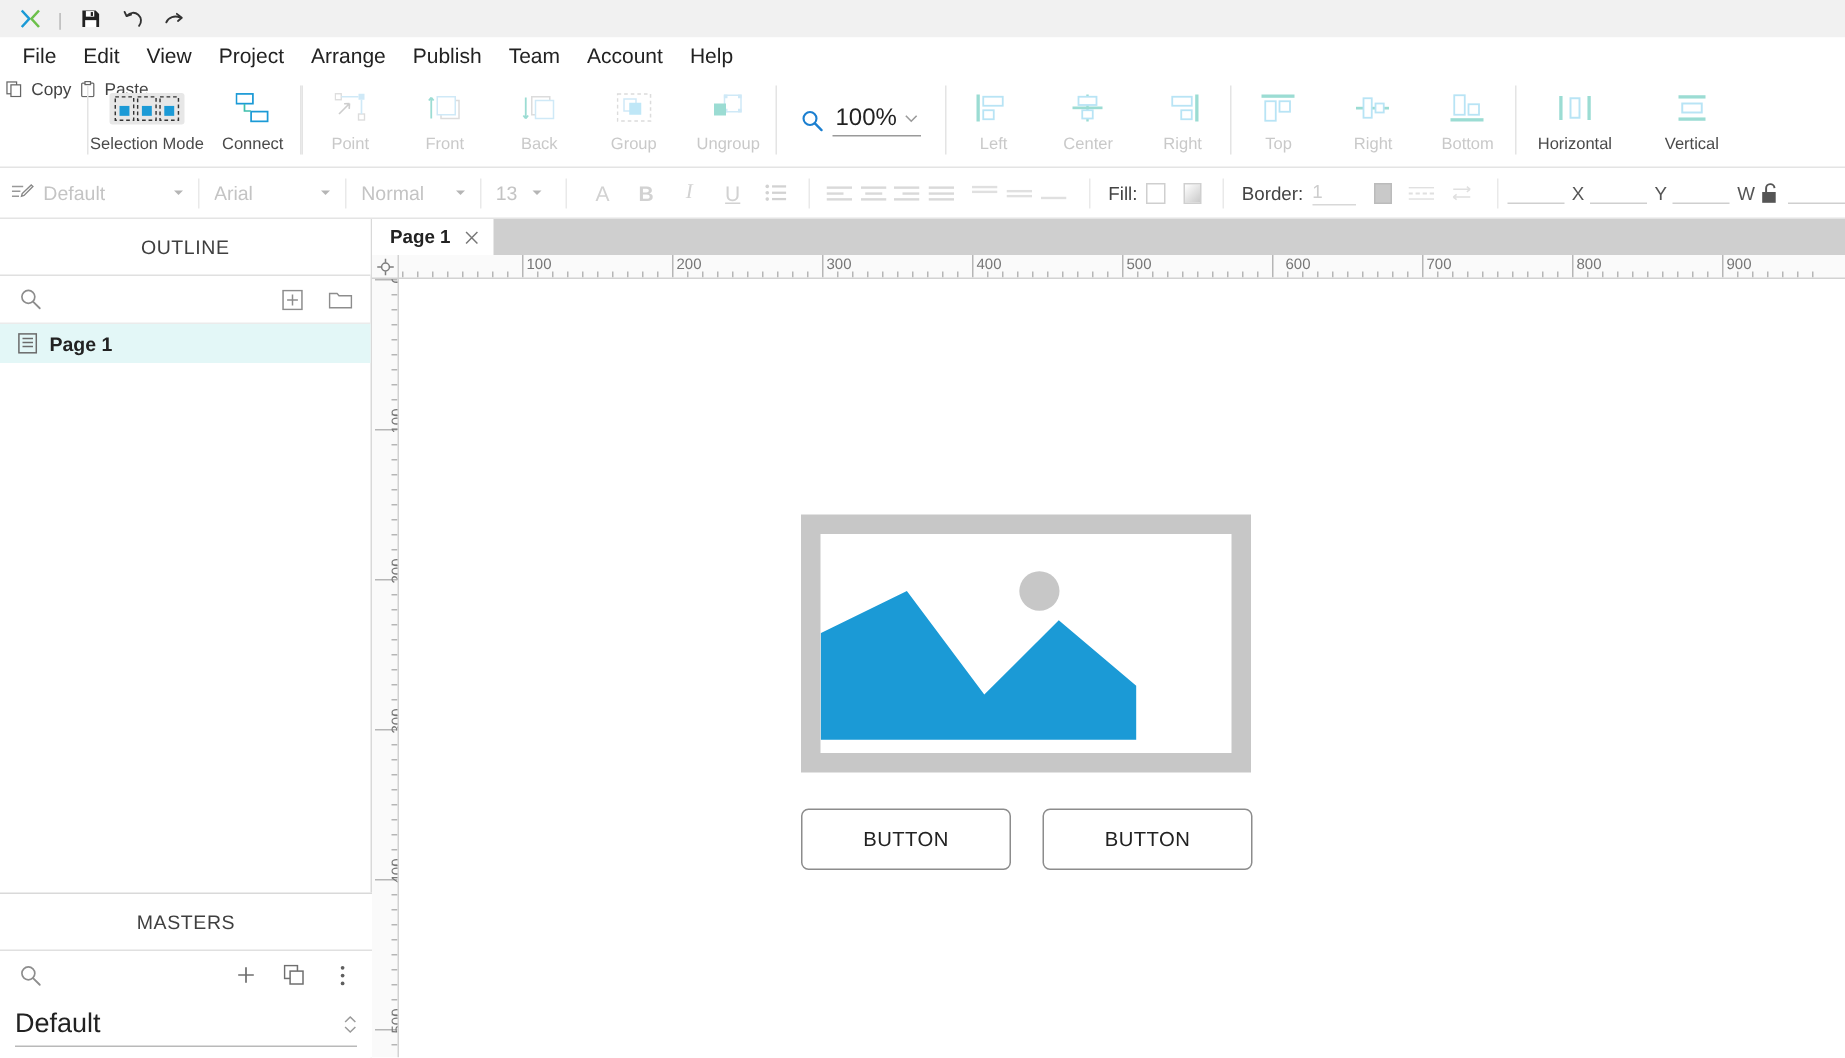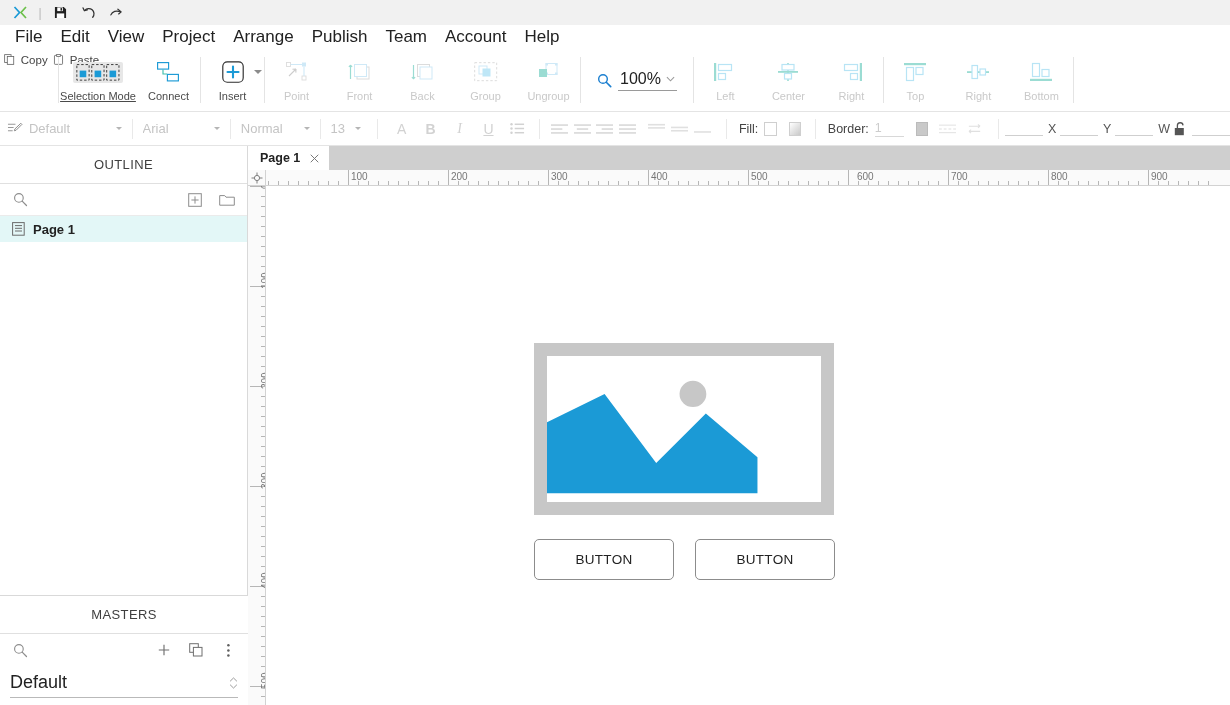--- a/index.html
+++ b/index.html
@@ -27,21 +27,21 @@
     font-size: 12.5px; color: #222; pointer-events: none;
   }
 
   
   .menubar {
     position: absolute; top: 25px; left: 0; width: 1230px; height: 24px;
     background: #ffffff;
     display: flex; align-items: center; padding-left: 6px;
   }
   .menu-item {
-    padding: 3px 9px; font-size: 17px; color: #222; cursor: default;
+    padding: 3px 9px; font-size: 14px; color: #222; cursor: default;
     white-space: nowrap;
   }
 
   
   .toolbar {
     position: absolute; top: 49px; left: 0; width: 1230px; height: 63px;
     background: #ffffff; border-bottom: 1px solid #e4e4e4;
     display: flex; align-items: stretch;
   }
   .tgroup { display: flex; align-items: center; height: 63px; }
@@ -53,21 +53,21 @@
     display: flex; align-items: center; gap: 5px; height: 21px;
     font-size: 11.5px; color: #444; padding-left: 5px;
   }
   .clip-ic { width: 12px; height: 12px; display: flex; align-items: center; justify-content: center; }
 
   .tbtn {
     width: 63px; height: 55px; display: flex; flex-direction: column;
     align-items: center; justify-content: flex-start; padding-top: 6px; gap: 5px;
     font-size: 11px; color: #4a4a4a; text-align: center; cursor: default;
   }
-  .tbtn.wide { width: 78px; text-decoration: underline; }
+  .tbtn.wide { width: 78px; }
   .tbtn .ic { height: 26px; display: flex; align-items: center; justify-content: center; }
   .tbtn.disabled { color: #c9c9c9; }
   .tbtn .ic-box { background: #e7e7e7; border-radius: 2px; padding: 2px 3px; }
 
   
   .zoomwrap { display: flex; align-items: center; gap: 6px; padding: 0 16px; }
   .zoomval {
     display: flex; align-items: center; gap: 5px;
     border-bottom: 1px solid #9a9a9a; padding: 0 2px 2px 2px;
     font-size: 16px; color: #222;
@@ -293,32 +293,20 @@
             <rect x="10.4" y="12.4" width="11" height="6.5" stroke="#1b9ad6" stroke-width="1.15" fill="none"></rect>
             <path d="M6 7.4 V12 H10.2" stroke="#3fbfad" stroke-width="1.15" fill="none"></path>
           </svg>
         </span>
         <span>Connect</span>
       </div>
     </div>
 
     <div class="tdiv"></div>
 
-    <div class="tgroup">
-      <div class="tbtn" style="position:relative;">
-        <span class="ic">
-          <svg width="22" height="22" viewBox="0 0 22 22">
-            <rect x="0.8" y="0.8" width="20.4" height="20.4" rx="4.5" stroke="#2c2c2c" stroke-width="1.15" fill="none"></rect>
-            <path d="M11 5.5 V16.5 M5.5 11 H16.5" stroke="#1b9ad6" stroke-width="2.1" stroke-linecap="round"></path>
-          </svg>
-        </span>
-        <span>Insert</span>
-        <span class="caret" style="position:absolute; right:2px; top:17px;"></span>
-      </div>
-    </div>
 
     <div class="tdiv"></div>
 
     <div class="tgroup">
       <div class="tbtn disabled">
         <span class="ic">
           <svg width="22" height="20" viewBox="0 0 22 20">
             <rect x="0.5" y="0.5" width="4" height="4" stroke="#dcdcdc" stroke-width="0.9" fill="#fff"></rect>
             <rect x="16" y="0.5" width="4" height="4" fill="#cfe9f7"></rect>
             <rect x="16" y="14" width="4" height="4" stroke="#dcdcdc" stroke-width="0.9" fill="#fff"></rect>
@@ -458,20 +446,42 @@
             <rect x="3.5" y="1.5" width="7" height="13" stroke="#b8e4f5" stroke-width="1.2" fill="none"></rect>
             <rect x="13" y="7.5" width="7" height="7" stroke="#b8e4f5" stroke-width="1.2" fill="none"></rect>
           </svg>
         </span>
         <span>Bottom</span>
       </div>
     </div>
 
     <div class="tdiv"></div>
 
+    <div class="tgroup">
+      <div class="tbtn wide">
+        <span class="ic">
+          <svg width="24" height="20" viewBox="0 0 24 20">
+            <rect x="1.5" y="2" width="2.2" height="16" fill="#9bdcd3"></rect>
+            <rect x="20.3" y="2" width="2.2" height="16" fill="#9bdcd3"></rect>
+            <rect x="9" y="3.5" width="6" height="13" stroke="#b8e4f5" stroke-width="1.3" fill="none"></rect>
+          </svg>
+        </span>
+        <span class="tbtn-lbl disabled">Horizontal</span>
+      </div>
+      <div class="tbtn wide">
+        <span class="ic">
+          <svg width="24" height="20" viewBox="0 0 24 20">
+            <rect x="3" y="1.5" width="18" height="2.2" fill="#9bdcd3"></rect>
+            <rect x="3" y="16.3" width="18" height="2.2" fill="#9bdcd3"></rect>
+            <rect x="5.5" y="7" width="13" height="6" stroke="#b8e4f5" stroke-width="1.3" fill="none"></rect>
+          </svg>
+        </span>
+        <span>Vertical</span>
+      </div>
+    </div>
   </div>
 
   <div class="stylebar">
     <span class="fmt-ic" style="margin-left:6px;">
       <svg width="16" height="15" viewBox="0 0 17 16">
         <path d="M1 3.5 h8 M1 7 h6 M1 10.5 h5" stroke="#999" stroke-width="1.1"></path>
         <path d="M14.7 2.4 L15.9 3.6 L9.6 9.9 L7.8 10.4 L8.3 8.6 Z" stroke="#888" stroke-width="1" fill="none"></path>
       </svg>
     </span>
     <div class="sel" style="width:116px;">

